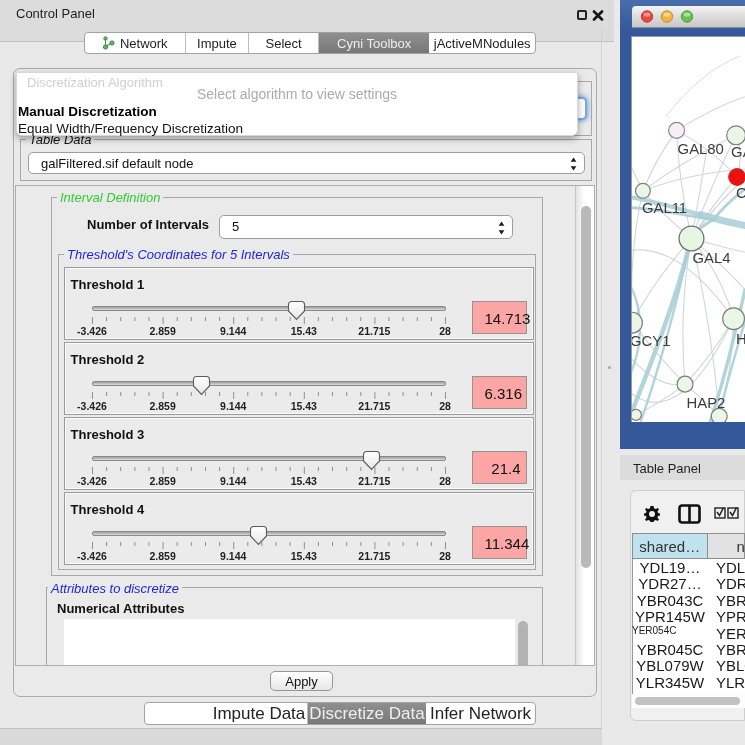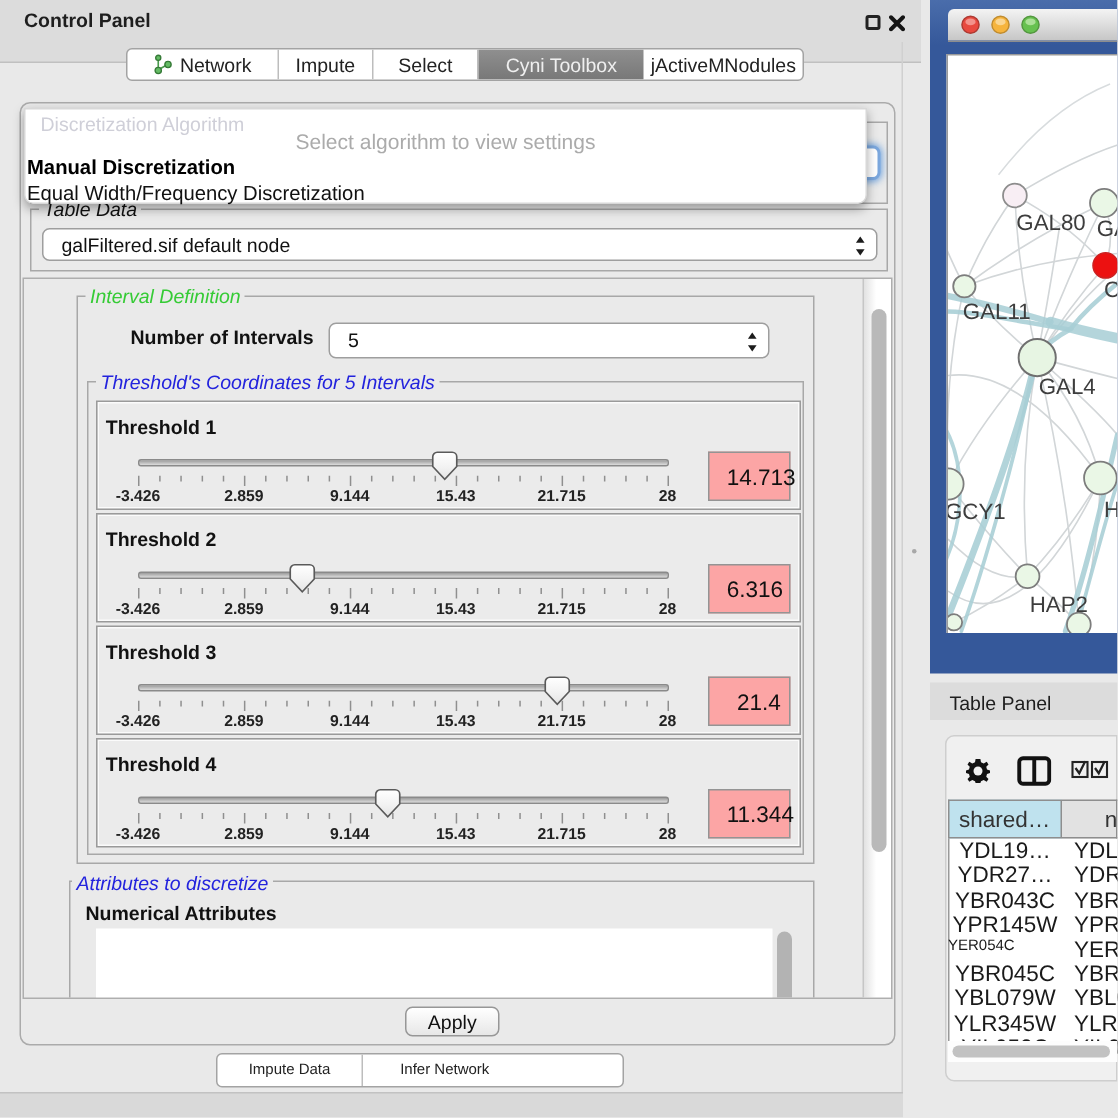--- a/index.html
+++ b/index.html
@@ -2,21 +2,21 @@
 <html><head>
 <meta charset="utf-8">
 <style>
 * { margin:0; padding:0; box-sizing:border-box; }
 html,body { width:745px; height:745px; overflow:hidden; background:#e9e9e9;
   font-family:"Liberation Sans", sans-serif; }
 .abs { position:absolute; }
 #stage { position:relative; width:745px; height:745px; }
 
 #titlebar { left:0; top:0; width:614px; height:42px; background:#dcdcdc;
-  border-bottom:1px solid #c0c0c0;font-weight:bold; }
+  border-bottom:1px solid #c0c0c0; }
 #titlebar .t { position:absolute; left:16px; top:6px; font-size:13px; color:#1e1e1e; }
 .winbtn-sq { position:absolute; left:577px; top:10px; width:10px; height:10px;
   border:2px solid #222; border-radius:2px; }
 
 .seg { position:absolute; display:flex; background:#fff; border:1px solid #a3a3a3;
   border-radius:4px; overflow:hidden; font-size:13px; color:#222; }
 .seg > div { display:flex; align-items:center; justify-content:center;
   border-right:1px solid #bdbdbd; white-space:nowrap; }
 .seg > div:last-child { border-right:none; }
 .seg > div.sel { background:linear-gradient(#8f8f8f,#787878); color:#efefef; border-right:none; }
@@ -337,22 +337,23 @@
       <div class="abs" style="left:10px; top:2px; font-size:13px; color:#cfcfd8;">Discretization Algorithm</div>
       <div class="abs" style="left:0; top:13px; width:100%; text-align:center; font-size:14px; color:#ababab;">Select algorithm to view settings</div>
       <div class="abs" style="left:1px; top:31px; font-size:13.5px; font-weight:bold; color:#000;">Manual Discretization</div>
       <div class="abs" style="left:1px; top:48px; font-size:13.5px; color:#111;">Equal Width/Frequency Discretization</div>
     </div>
 
     <div class="abs" style="left:270px; top:671px; width:63px; height:20px;
          background:linear-gradient(#ffffff,#e7e7e7); border:1px solid #979797;
          border-radius:5px; text-align:center; font-size:13px; color:#111; padding-top:2px;">Apply</div>
 
-    <div class="seg" style="left:144px; top:702px; width:272px; height:23px; font-size:10px;">
+    <div class="seg" style="left:144px; top:702px; width:392px; height:23px; font-size:17px;justify-content:flex-end;">
       <div style="width:97px;">Impute Data</div>
+      <div class="sel" style="width:118px;">Discretize Data</div>
       <div style="width:109px;">Infer Network</div>
     </div>
 
     <div class="abs" style="left:0; top:728px; width:602px; height:17px;
          background:#d9d9d9; border-top:1px solid #c2c2c2;"></div>
     <div class="abs" style="left:601px; top:28px; width:1px; height:700px; background:#d0d0d0;"></div>
     <div class="abs" style="left:608px; top:366px; width:3px; height:3px; border-radius:50%; background:#a8a8a8;"></div>
   </div>
 
   <div id="rightside">

